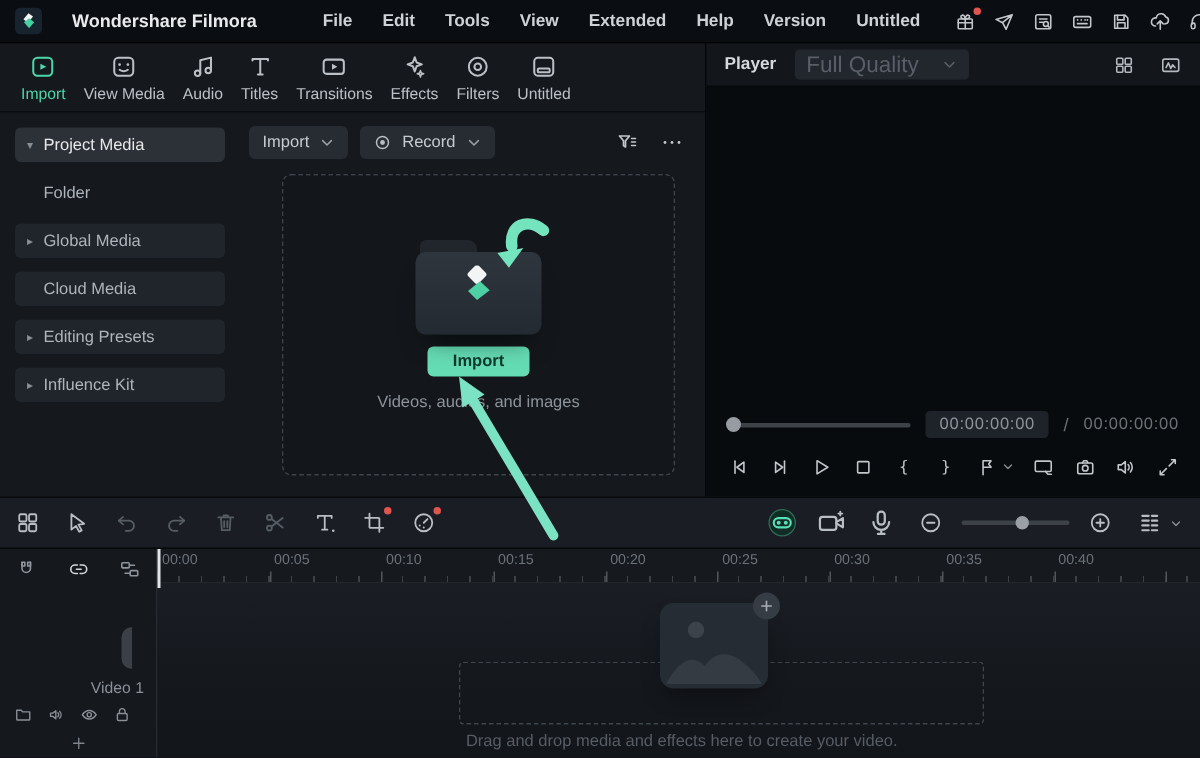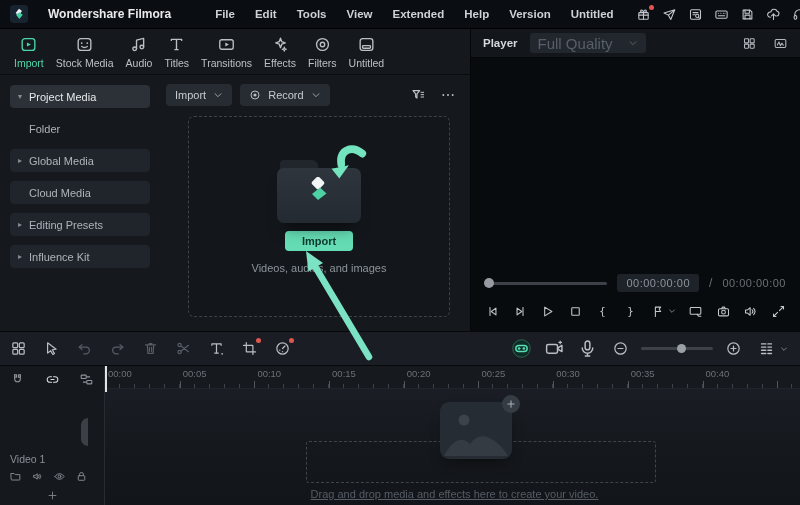--- a/index.html
+++ b/index.html
@@ -85,21 +85,21 @@
   .tb-right{margin-left:auto;display:flex;align-items:center;gap:16px;}
   .tb-right .robot svg{width:21px;height:21px;margin:-2px;}
   .zoom-wrap{display:flex;align-items:center;gap:12px;}
   .zoom-slider{width:72px;height:2.5px;background:#3c4248;border-radius:2px;position:relative;}
   .z-knob{position:absolute;top:-3.5px;width:9px;height:9px;border-radius:50%;background:#9aa0a6;}
   .th-wrap{display:flex;align-items:center;gap:5px;margin-right:2px;}
   .th-wrap .chev-ic{width:8px;height:8px;color:#8b9199;}
 
   
   .timeline{flex:1;display:flex;background:#15181d;position:relative;min-height:0;}
-  .tl-left{width:88px;flex:none;display:flex;flex-direction:column;padding:3px 8px 4px;border-right:1px solid #272c32;}
+  .tl-left{width:88px;flex:none;display:flex;flex-direction:column;padding:3px 8px 4px;border-right:1px solid #272c32;text-align:right;}
   .tl-tools{height:21px;flex:none;display:flex;align-items:center;justify-content:space-between;padding:0 2px;color:#8f959c;}
   .tl-tools .tb-ic{width:15px;height:15px;color:#8f959c;}
   .tl-tools .tb-ic.active{color:#d4d8db;}
   .tl-spacer{flex:1;}
   .track-label{color:#8a9097;font-size:10.5px;margin:0 0 5px 2px;}
   .track-icons{display:flex;gap:9px;padding:0 1px;}
   .track-icons .tb-ic{width:13px;height:13px;color:#8a9097;}
   .add-track{align-self:center;width:11px;height:11px;color:#7d848b;margin-top:7px;}
   .add-track svg{width:100%;height:100%;}
 
@@ -112,21 +112,21 @@
   .seg::after{content:"";position:absolute;left:0;right:0;bottom:0;height:4px;
     background:repeating-linear-gradient(90deg,transparent 0 13.94px,#3c4248 13.94px 14.94px);}
   .seg.filler{flex:1;width:auto;}
   .playhead{position:absolute;left:0;top:0;width:2px;height:26px;background:#e2e5e8;z-index:5;}
 
   .track-area{flex:1;position:relative;background:linear-gradient(#1a1e24,#15181d 48%,#121519);}
   .clip-ph{position:absolute;left:335px;top:13px;width:72px;height:57px;background:#262c33;border-radius:9px;box-shadow:0 8px 14px -4px rgba(0,0,0,.4);z-index:2;}
   .ph-badge{position:absolute;top:-7px;right:-8px;width:18px;height:18px;border-radius:50%;background:#363c43;color:#a9aeb4;display:flex;align-items:center;justify-content:center;}
   .ph-badge svg{width:10px;height:10px;}
   .track-drop{position:absolute;left:201px;top:52px;width:348px;height:40px;border:1px dashed #3f454c;border-radius:3px;z-index:1;}
-  .drop-hint{position:absolute;left:4px;right:0;bottom:5px;text-align:center;color:#565d65;font-size:11px;text-decoration:underline;}
+  .drop-hint{position:absolute;left:4px;right:0;bottom:5px;text-align:center;color:#565d65;font-size:11px;}
   .collapse-handle{position:absolute;left:81px;top:52px;width:7px;height:28px;background:#3a4046;border-radius:7px 0 0 7px;z-index:6;}
 
   .annotation{position:absolute;inset:0;width:800px;height:505px;pointer-events:none;z-index:50;}
 </style>
 </head>
 <body>
 
 <div class="app">
 
   <div class="menubar">
@@ -222,21 +222,21 @@
             <span class="tlbl">Import</span>
           </div>
           <div class="tab">
             <span class="ticon">
               <svg viewBox="0 0 24 24" fill="none" stroke="currentColor" stroke-width="1.7" stroke-linecap="round" stroke-linejoin="round">
                 <rect x="4" y="4.5" width="16" height="15" rx="3.5"></rect>
                 <path d="M8.5 10.2h.01M15.5 10.2h.01" stroke-width="2.3"></path>
                 <path d="M8.5 14.5c2.2 1.6 4.8 1.6 7 0"></path>
               </svg>
             </span>
-            <span class="tlbl">Stock Media</span>
+            <span class="tlbl">View Media</span>
           </div>
           <div class="tab">
             <span class="ticon">
               <svg viewBox="0 0 24 24" fill="none" stroke="currentColor" stroke-width="1.7" stroke-linecap="round" stroke-linejoin="round">
                 <path d="M9.5 17.5V6.5l9-2.2v10.9"></path>
                 <circle cx="7.2" cy="17.5" r="2.3"></circle>
                 <circle cx="16.2" cy="15.2" r="2.3"></circle>
               </svg>
             </span>
             <span class="tlbl">Audio</span>

